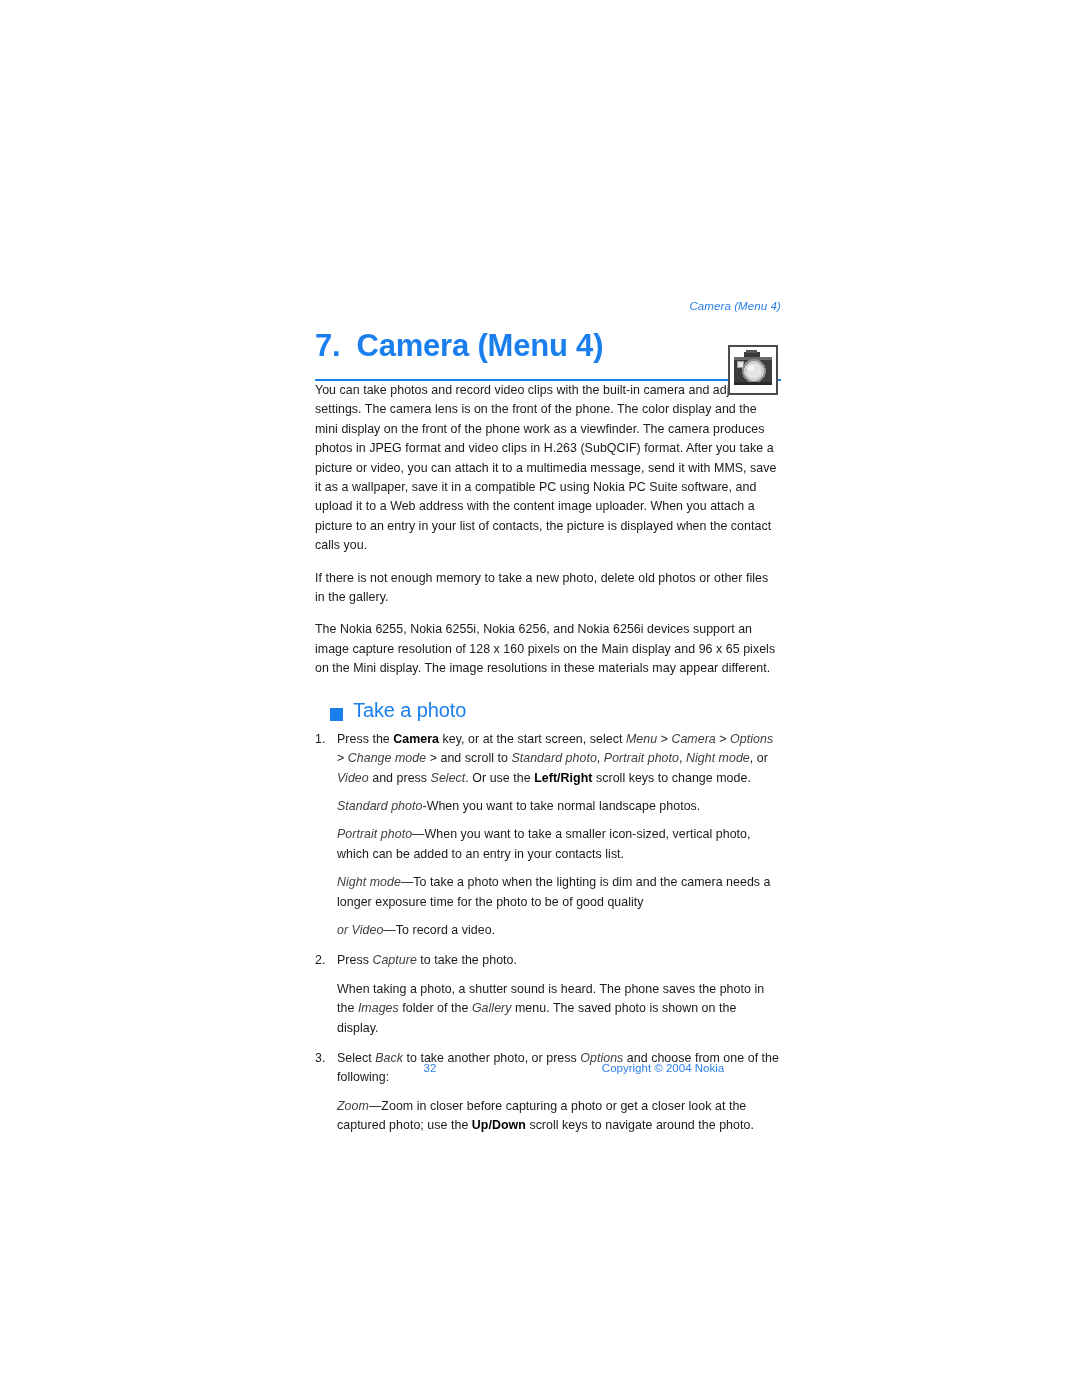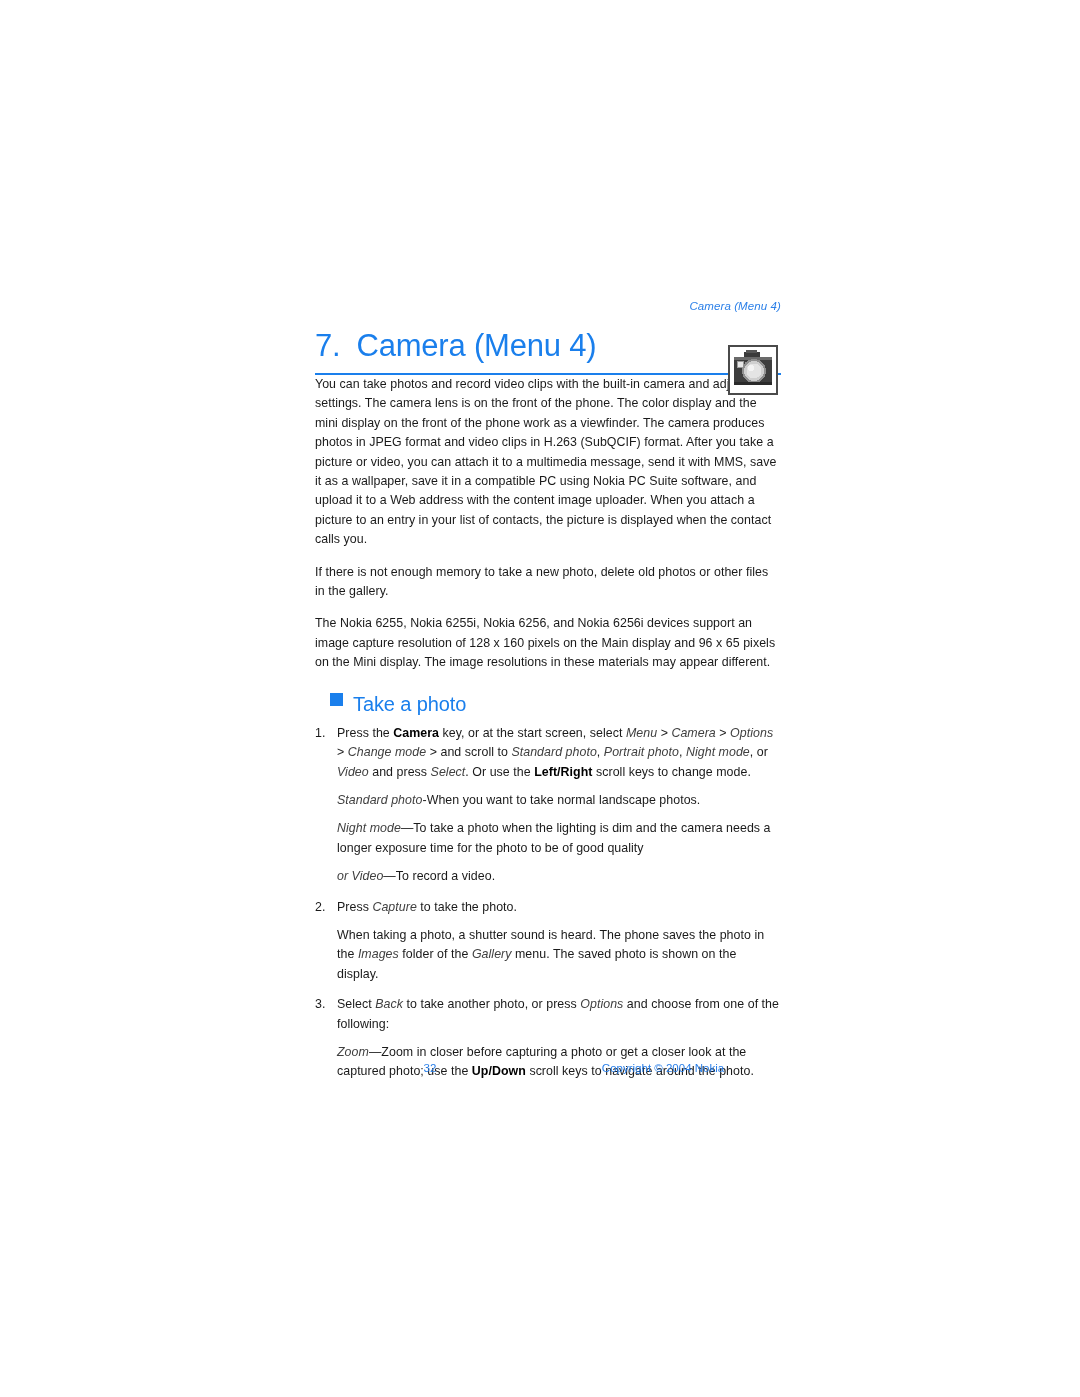--- a/index.html
+++ b/index.html
@@ -41,26 +41,26 @@
   }
 
   
   .title-block {
     position: relative;
     margin-bottom: 0;
   }
   .chapter-title {
     font-size: 31px;
     color: #1a7fec;
-    font-weight: normal;
+    font-weight: bold;
     letter-spacing: -0.2px;
     line-height: 36px;
     white-space: nowrap;
     margin: 0;
-    padding-bottom: 8px;
+    padding-bottom: 14px;
   }
   .chapter-title .num {
     margin-right: 16px;
   }
   .title-rule {
     height: 2px;
     background: #1a7fec;
     width: 466px;
     margin-top: 1px;
   }
@@ -82,21 +82,21 @@
     margin: 0 0 13px 0;
     text-align: left;
     color: #1a1a1a;
     letter-spacing: 0.05px;
   }
   .first-para { margin-top: 15px; }
 
   
   .section-head {
     display: flex;
-    align-items: flex-start;
+    align-items: flex-end;
     margin: 20px 0 9px 0;
     padding-left: 15px;
   }
   .sq-bullet {
     width: 13px;
     height: 13px;
     background: #1a7fec;
     display: inline-block;
     margin-right: 10px;
     flex: 0 0 auto;
@@ -204,20 +204,21 @@
       <span class="section-head-text">Take a photo</span>
     </div>
 
     <div class="step">
       <div class="step-num">1.</div>
       <div class="step-body">
         <p class="body"><span>Press the </span><span class="key">Camera</span><span> key, or at the start screen, select </span><span class="ui">Menu</span><span> &gt; </span><span class="ui">Camera</span><span> &gt; </span><span class="ui">Options</span><span> &gt; </span><span class="ui">Change mode</span><span> &gt; and scroll to </span><span class="ui">Standard photo</span><span>, </span><span class="ui">Portrait photo</span><span>, </span><span class="ui">Night mode</span><span>, or </span><span class="ui">Video</span><span> and press </span><span class="ui">Select</span><span>. Or use the </span><span class="key">Left/Right</span><span> scroll keys to change mode.</span></p>
 
         <p class="body"><span class="ui">Standard photo</span><span>-</span><span>When you want to take normal landscape photos.</span></p>
 
+        <p class="body"><span class="ui">Portrait photo</span><span>—</span><span>When you want to take a smaller icon-sized, vertical photo, which can be added to an entry in your contacts list.</span></p>
 
         <p class="body"><span class="ui">Night mode</span><span>—</span><span>To take a photo when the lighting is dim and the camera needs a longer exposure time for the photo to be of good quality</span></p>
 
         <p class="body"><span class="ui">or Video</span><span>—</span><span>To record a video.</span></p>
       </div>
     </div>
 
     <div class="step">
       <div class="step-num">2.</div>
       <div class="step-body">

